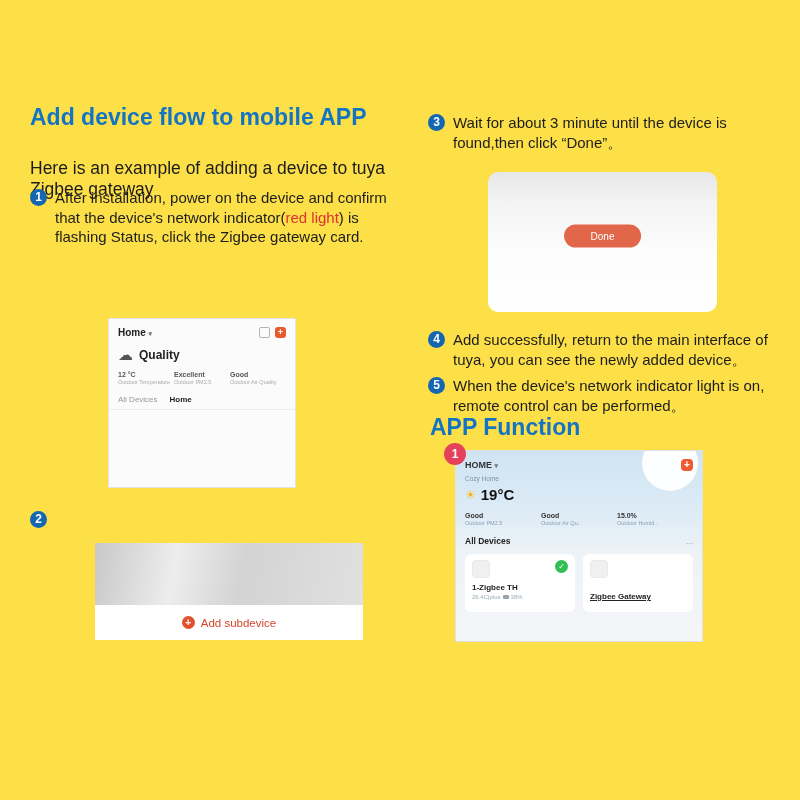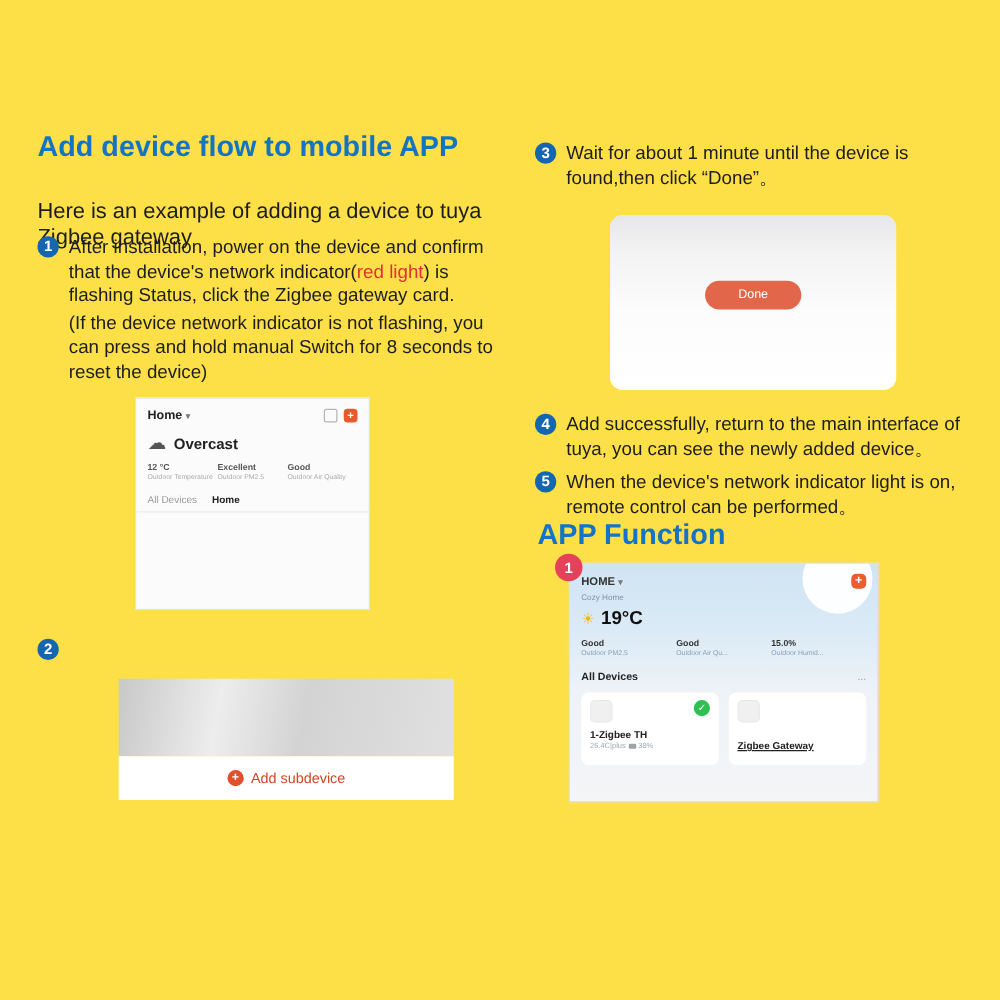--- a/index.html
+++ b/index.html
@@ -90,35 +90,34 @@
 
 <div class="page">
 
   <h1 class="h1 h1-left">Add device flow to mobile APP</h1>
   <p class="intro">Here is an example of adding a device to tuya Zigbee gateway</p>
 
   <div class="step step1">
     <span class="num">1</span>
     <div class="stext">
       <span>After installation, power on the device and confirm that the device's network indicator(</span><span class="red">red light</span><span>) is flashing Status, click the Zigbee gateway card.</span>
-      <div class="note">(If the device network indicator is not flashing, you can press and hold manual Switch for 8 seconds to reset the device)</div>
     </div>
   </div>
 
   <div class="shot1">
     <div class="s-row">
       <span class="s1-title"><span>Home</span> <i class="caret">▾</i></span>
       <span class="hicons">
         <span class="mic"></span>
         <span class="plusbox">+</span>
       </span>
     </div>
     <div class="s1-weather">
       <span class="cloud">☁</span>
-      <span class="wtxt">Overcast</span>
+      <span class="wtxt">Quality</span>
     </div>
     <div class="stats">
       <div class="stat">
         <div class="v">12 °C</div>
         <div class="l">Outdoor Temperature</div>
       </div>
       <div class="stat">
         <div class="v">Excellent</div>
         <div class="l">Outdoor PM2.5</div>
       </div>
@@ -143,21 +142,21 @@
     <div class="addsub-bar">
       <span class="addsub-btn">
         <span class="plus-circle">+</span>
         <span>Add subdevice</span>
       </span>
     </div>
   </div>
 
   <div class="step step3">
     <span class="num">3</span>
-    <div class="stext">Wait for about 1 minute until the device is found,then click “Done”。</div>
+    <div class="stext">Wait for about 3 minute until the device is found,then click “Done”。</div>
   </div>
 
   <div class="doneimg">
     <button class="done-btn">Done</button>
   </div>
 
   <div class="step step4">
     <span class="num">4</span>
     <div class="stext">Add successfully, return to the main interface of tuya, you can see the newly added device。</div>
   </div>

